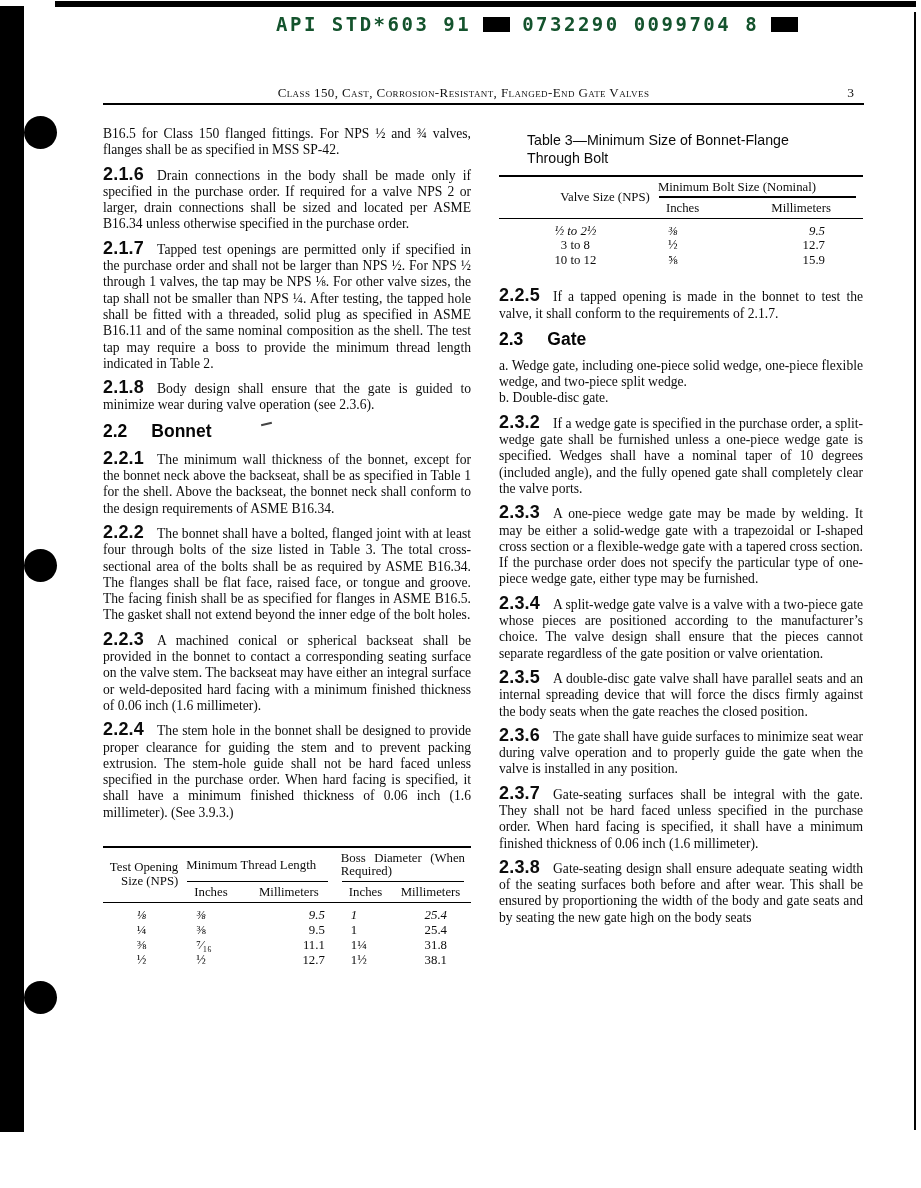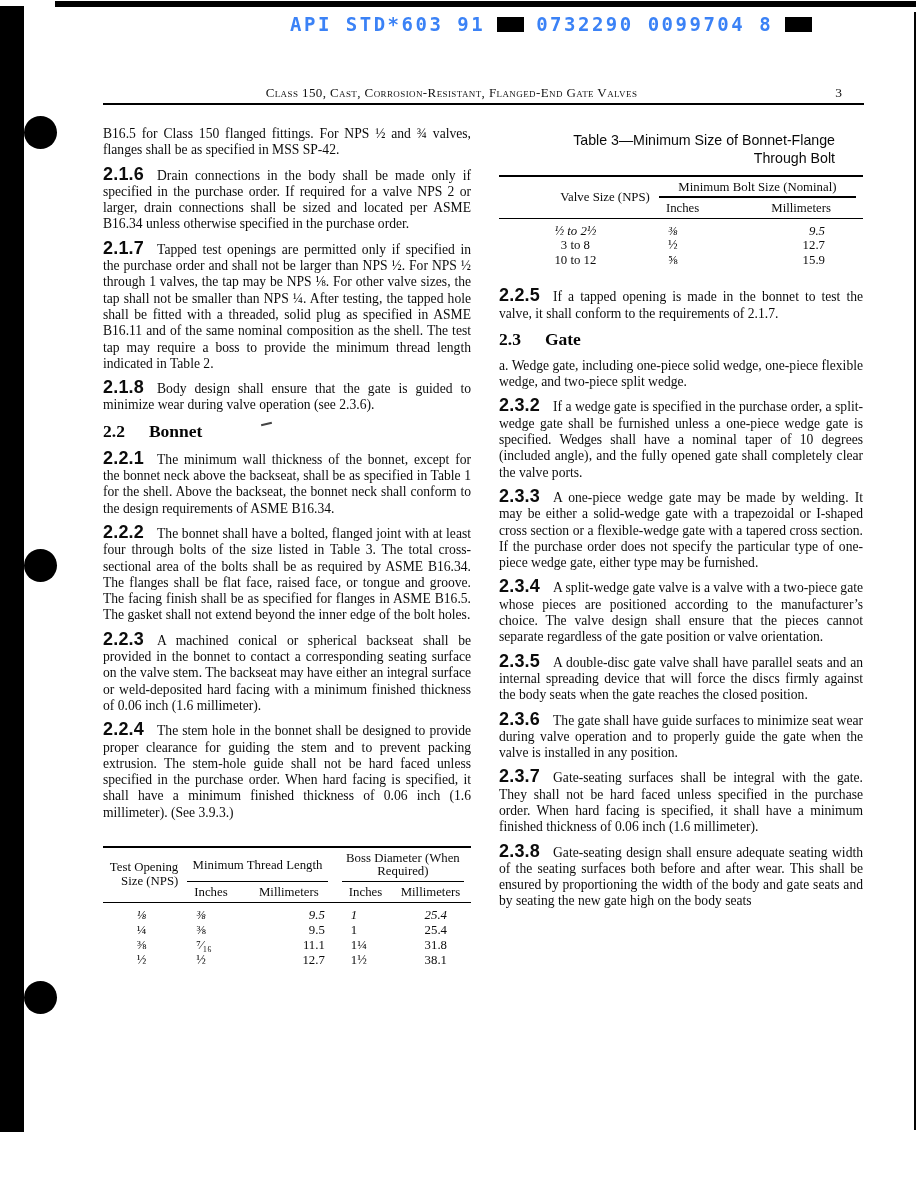--- a/index.html
+++ b/index.html
@@ -10,66 +10,66 @@
   }
   
   .edge-left  { position:absolute; left:0; top:6px; width:24px; height:1126px; background:#000; }
   .edge-top   { position:absolute; left:55px; top:1px; width:861px; height:6px; background:#000; }
   .edge-right { position:absolute; left:914px; top:12px; width:2px; height:1118px; background:#040404; }
   .hole { position:absolute; left:24px; width:33px; height:33px; border-radius:50%; background:#000; }
   .hole-1 { top:116px; } .hole-2 { top:549px; } .hole-3 { top:981px; }
 
   
   .ocr {
-    position:absolute; top:12px; left:290px; height:24px;
+    position:absolute; top:12px; left:276px; height:24px;
     display:flex; align-items:center; gap:12px; white-space:nowrap;
     font-family:"DejaVu Sans Mono",monospace; font-weight:bold;
-    font-size:19px; letter-spacing:2.5px; color:#3b82f6;
+    font-size:19px; letter-spacing:2.5px; color:#14532d;
   }
   .ocr-block { display:inline-block; width:27px; height:15px; background:#000; }
 
   
-  .runhead { position:absolute; top:85px; left:91px; width:761px; height:18px; }
+  .runhead { position:absolute; top:85px; left:103px; width:761px; height:18px; }
   .runhead-title {
     position:absolute; left:40px; right:80px; text-align:center;
     font-size:13px; font-variant:small-caps; letter-spacing:0.4px; color:#111;
   }
   .pagenum { position:absolute; right:10px; top:0; font-size:13.5px; }
   .headrule { position:absolute; top:103px; left:103px; width:761px; height:2px; background:#000; }
 
   
   .col { position:absolute; font-size:13.6px; line-height:16.3px; text-align:justify; }
   .col-left  { left:103px; top:126px; width:368px; }
   .col-right { left:499px; top:128px; width:364px; }
   p.para { margin:0 0 7px 0; }
   .secnum {
     font-family:"Liberation Sans",sans-serif; font-weight:bold;
     font-size:18px; letter-spacing:0.2px; margin-right:13px;
   }
   h2.sect {
     position:relative; display:flex; gap:24px; margin:7px 0 9px 0;
-    font-family:Liberation Serif, serif; font-weight:bold;
+    font-family:Liberation Sans, sans-serif; font-weight:bold;
     font-size:17.5px; line-height:20px; text-align:left; color:#050505;
   }
   .h-artifact { position:absolute; left:158px; top:2px; width:11px; height:2px; background:#444; transform:rotate(-14deg); }
   .list-block { margin:0 0 7px 0; }
   .listp { margin:0; }
 
   
   .tblwrap { width:100%; }
   .t2wrap { margin-top:25px; }
   .t3wrap { margin:4px 0 20px 0; }
   .tbl-title {
     font-family:"Liberation Sans",sans-serif; font-size:14.2px; line-height:17.5px;
-    text-align:right; margin:0 auto 8px auto; padding:0 28px; color:#0a0a0a;
+    text-align:left; margin:0 auto 8px auto; padding:0 28px; color:#0a0a0a;
   }
   table.data { border-collapse:collapse; width:100%; border-top:2.5px solid #000; font-size:12.8px; }
   table.data th { font-weight:normal; }
   th.colhead { vertical-align:middle; text-align:right; line-height:13.5px; padding:4px 2px; }
-  th.group { position:relative; text-align:center; line-height:13.5px; padding:4px 6px 3px 6px; }
+  th.group { position:relative; line-height:13.5px; padding:4px 6px 3px 6px; }
   th.group::after { content:""; position:absolute; left:7px; right:7px; bottom:0; height:1.3px; background:#000; }
   tr.subrow th { padding:4px 0 3px 0; line-height:13px; }
   .sub-in { text-align:left; padding-left:14px !important; }
   .sub-mm { text-align:center; }
   thead { border-bottom:1.7px solid #000; }
   tbody td { padding:0; line-height:15.1px; }
   tbody tr:first-child td { padding-top:5px;font-style:italic; }
   td.c-size { text-align:center; }
   td.c-in  { text-align:left; padding-left:16px; }
   td.c-mm  { text-align:right; }
@@ -225,20 +225,21 @@
   <p class="para"><span class="secnum">2.2.5</span><span>If a tapped opening is made in the bonnet to test the valve, it shall conform to the requirements of 2.1.7.</span></p>
 
   <h2 class="sect">
     <span>2.3</span>
     <span>Gate</span>
   </h2>
 
 
   <div class="list-block">
     <p class="listp">a.  Wedge gate, including one-piece solid wedge, one-piece flexible wedge, and two-piece split wedge.</p>
+    <p class="listp">b.  Double-disc gate.</p>
   </div>
 
   <p class="para"><span class="secnum">2.3.2</span><span>If a wedge gate is specified in the purchase order, a split-wedge gate shall be furnished unless a one-piece wedge gate is specified. Wedges shall have a nominal taper of 10 degrees (included angle), and the fully opened gate shall completely clear the valve ports.</span></p>
 
   <p class="para"><span class="secnum">2.3.3</span><span>A one-piece wedge gate may be made by welding. It may be either a solid-wedge gate with a trapezoidal or I-shaped cross section or a flexible-wedge gate with a tapered cross section. If the purchase order does not specify the particular type of one-piece wedge gate, either type may be furnished.</span></p>
 
   <p class="para"><span class="secnum">2.3.4</span><span>A split-wedge gate valve is a valve with a two-piece gate whose pieces are positioned according to the manufacturer’s choice. The valve design shall ensure that the pieces cannot separate regardless of the gate position or valve orientation.</span></p>
 
   <p class="para"><span class="secnum">2.3.5</span><span>A double-disc gate valve shall have parallel seats and an internal spreading device that will force the discs firmly against the body seats when the gate reaches the closed position.</span></p>
 

